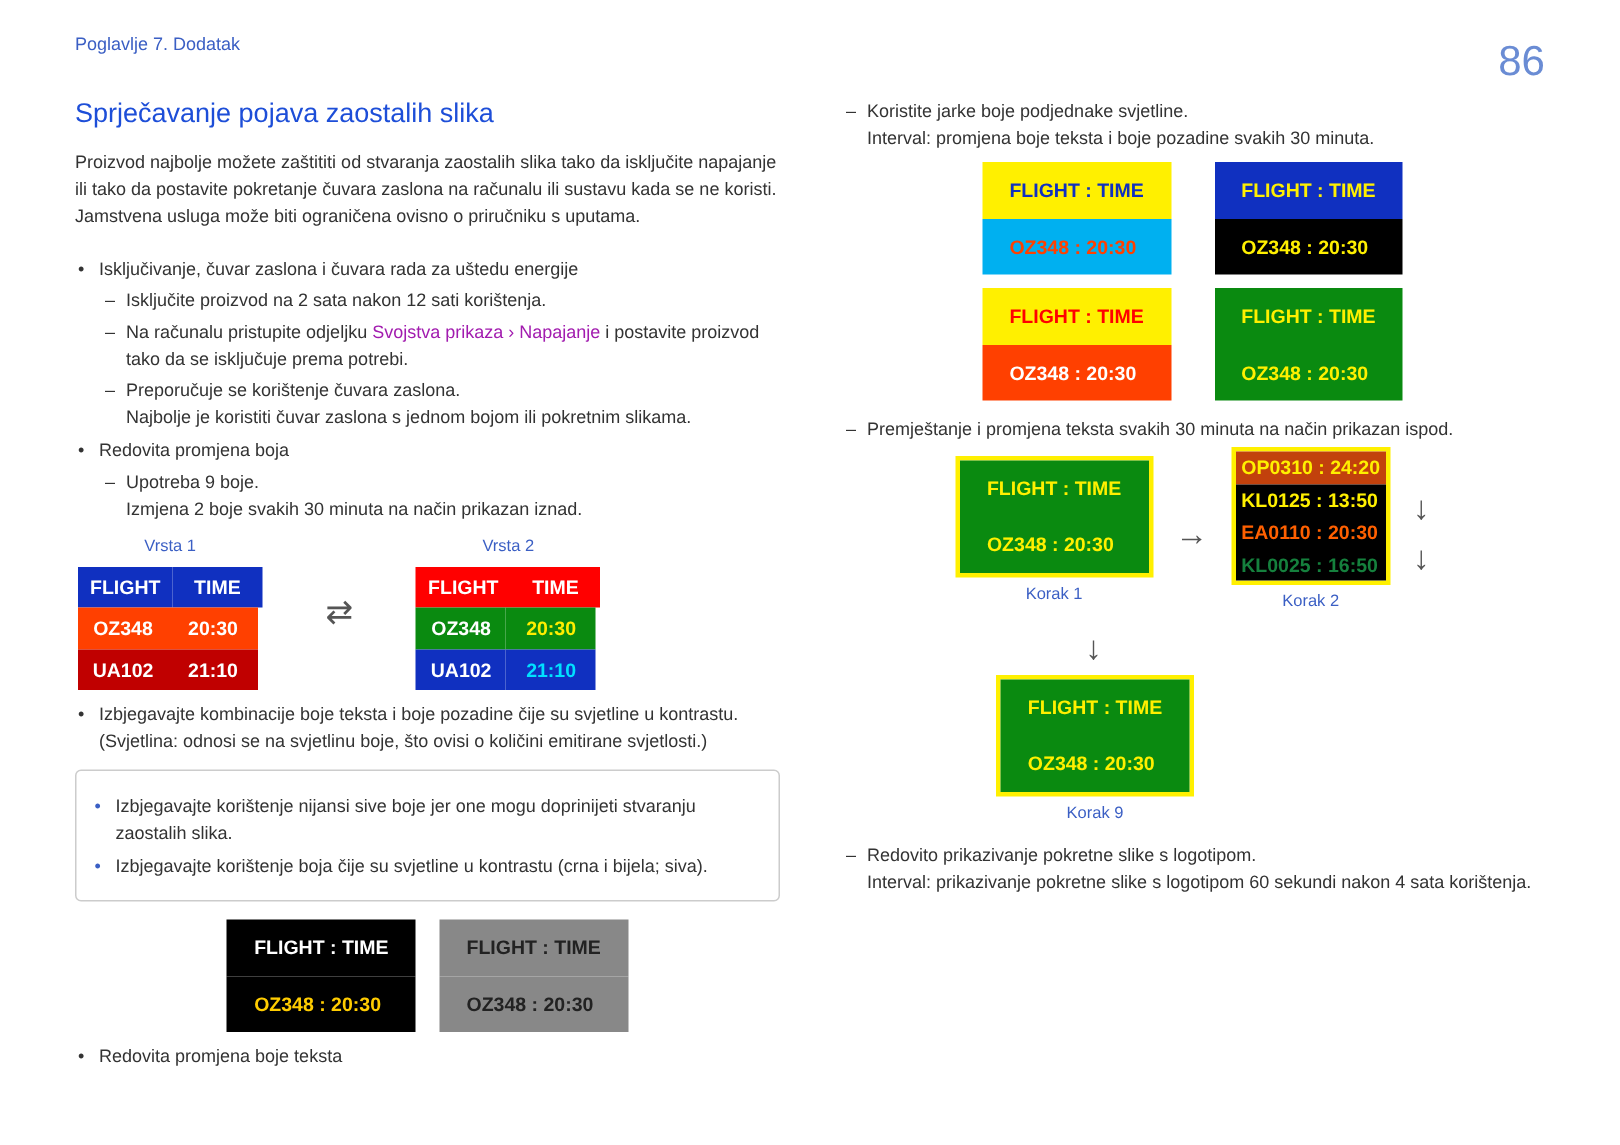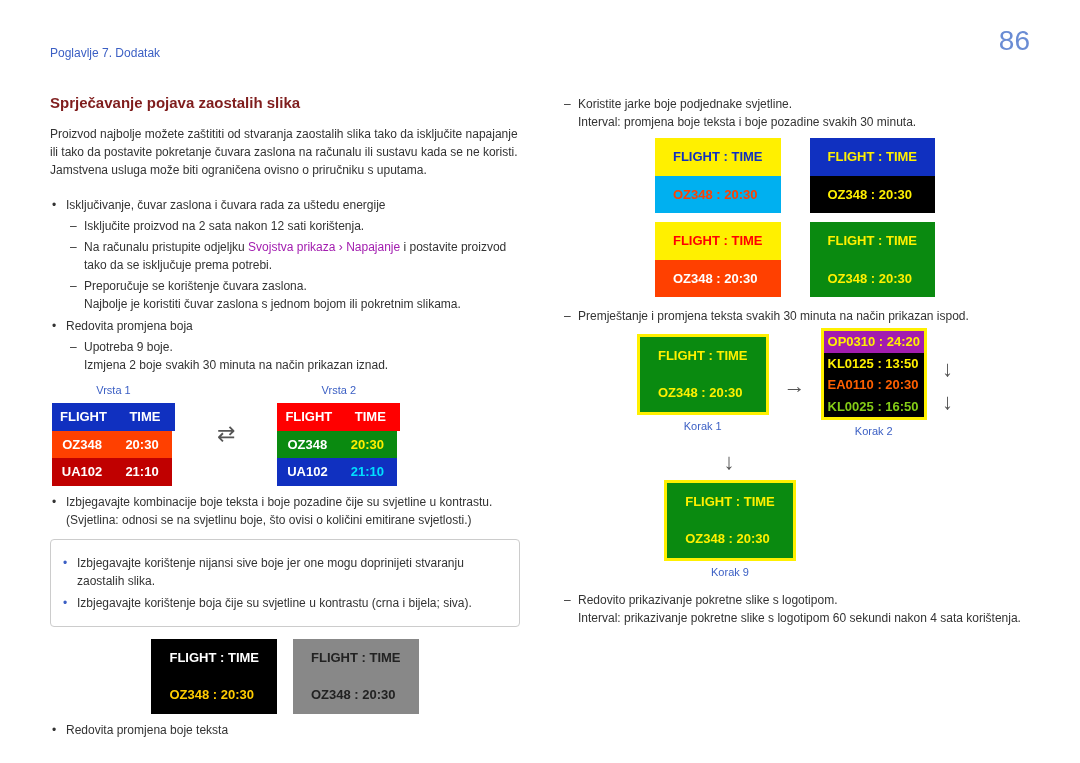--- a/index.html
+++ b/index.html
@@ -1,20 +1,20 @@
 <!DOCTYPE html>
 <html><head>
 <meta charset="utf-8">
 <style>
 *{margin:0;padding:0;box-sizing:border-box}
 body{font-family:Arial,sans-serif;font-size:12px;color:#333;background:#fff;width:1080px;height:763px;padding:20px 50px;position:relative;line-height:1.5}
-.header{display:flex;justify-content:space-between;align-items:flex-end;margin-bottom:30px}
+.header{display:flex;justify-content:space-between;align-items:flex-start;}
 .chapter{color:#3b5fc4;font-size:12px;font-weight:500}
 .pagenum{color:#6a8cd4;font-size:28px;font-weight:400}
-h2{color:#7f1d1d;font-size:15px;font-weight:700;margin-bottom:10px}
+h2{color:#1d4ed8;font-size:18px;font-weight:400;margin-bottom:10px}
 .cols{display:flex;gap:40px}
 .col{flex:1}
 p{margin-bottom:17px}
 ul{list-style:none}
 ul.bullet>li{position:relative;padding-left:16px;margin:4px 0}
 ul.bullet>li:before{content:"•";position:absolute;left:2px}
 ul.dash>li{position:relative;padding-left:18px;margin:3px 0}
 ul.dash>li:before{content:"–";position:absolute;left:4px}
 .link{color:#a21caf}
 .note-box{border:1px solid #ccc;border-radius:4px;padding:10px;margin:10px 0}
@@ -190,30 +190,30 @@
             </div>
         <div class="ft-cell" style="background:#0a8a10;color:#fff000">
               <span>OZ348   :   20:30</span>
             </div>
       </div>
       <div class="caption">Korak 1</div>
     </div>
     <div class="arrow">→</div>
     <div class="diag-col">
       <div class="ft-block mini" style="border:3px solid #fff000">
-        <div class="ft-cell" style="background:#a21caf;color:#fff000">
+        <div class="ft-cell" style="background:#c2410c;color:#fff000">
               <span>OP0310   :   24:20</span>
             </div>
         <div class="ft-cell" style="background:#000;color:#fff000">
               <span>KL0125   :   13:50</span>
             </div>
         <div class="ft-cell" style="background:#000;color:#ff6000">
               <span>EA0110   :   20:30</span>
             </div>
-        <div class="ft-cell" style="background:#000;color:#84cc16">
+        <div class="ft-cell" style="background:#000;color:#15803d">
               <span>KL0025   :   16:50</span>
             </div>
       </div>
       <div class="caption">Korak 2</div>
     </div>
     <div style="display:flex;flex-direction:column">
       <span class="arrow">↓</span>
       <span class="arrow">↓</span>
     </div>
   </div>

